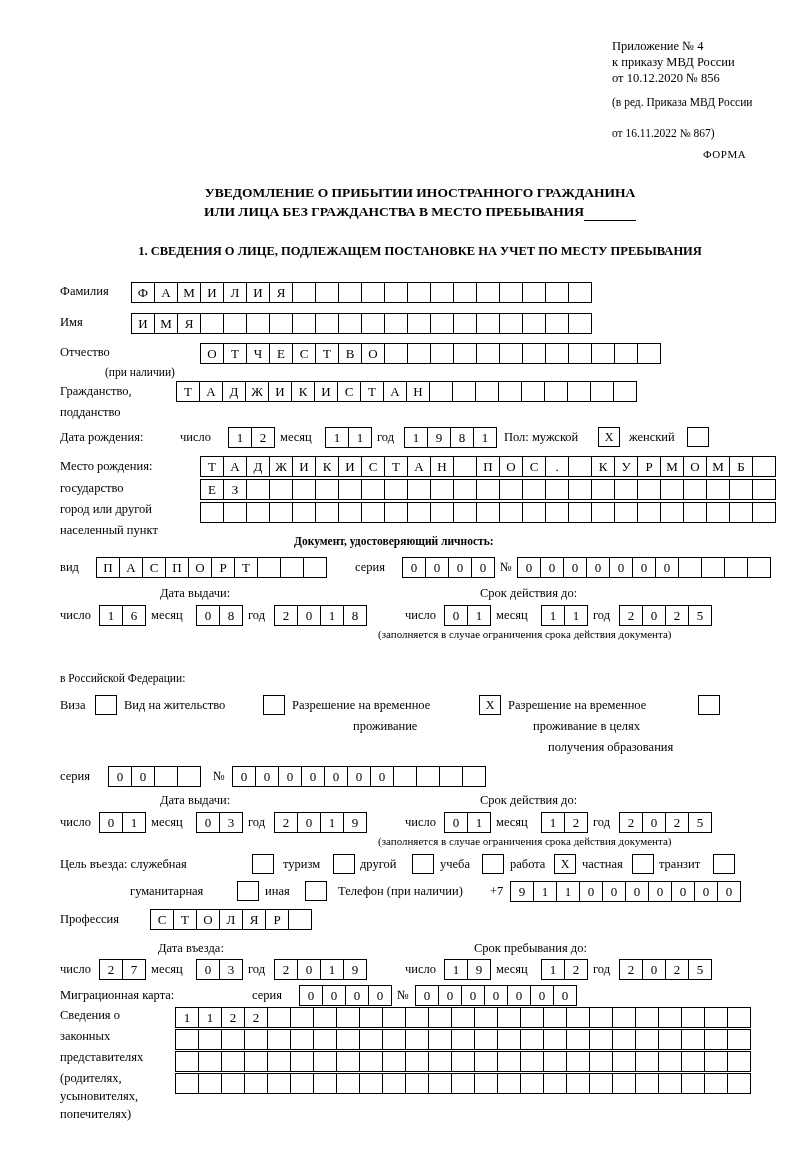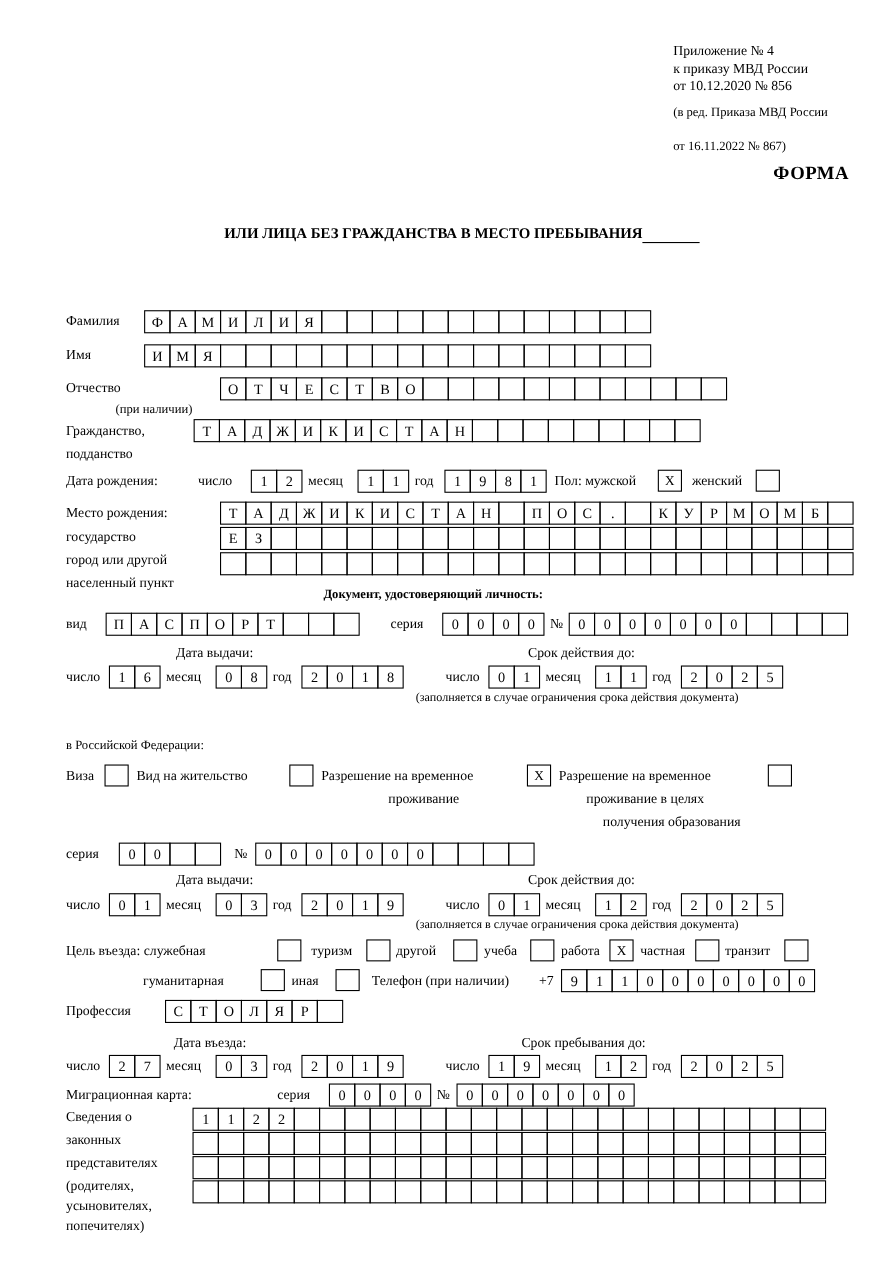--- a/index.html
+++ b/index.html
@@ -1,20 +1,20 @@
 <!DOCTYPE html>
 <html><head>
 <meta charset="utf-8">
 <style>
   html,body{margin:0;padding:0;background:#fff;}
   body{width:800px;height:1163px;font-family:"Liberation Serif", serif;color:#000;position:relative;}
   .page{width:800px;height:1163px;position:relative;box-sizing:border-box;padding:0;}
   .hdr{position:absolute;left:612px;top:38px;font-size:12.5px;line-height:16px;}
   .hdr .small{font-size:11.5px;line-height:15px;margin-top:9px;}
-  .forma{position:absolute;left:703px;top:148px;font-weight:bold;font-size:17px;letter-spacing:.5px;}
+  .forma{position:absolute;left:703px;top:148px;font-weight:normal;font-size:11px;letter-spacing:.5px;}
   .title{position:absolute;left:140px;top:183px;width:560px;text-align:center;font-weight:bold;font-size:13.5px;line-height:19px;}
   .title .ul{display:inline-block;border-bottom:1px solid #000;width:52px;vertical-align:bottom;}
   .section{position:absolute;left:60px;top:244px;width:720px;text-align:center;font-weight:bold;font-size:12.5px;}
   .lbl{position:absolute;font-size:12.5px;white-space:nowrap;}
   .lbl.sm{font-size:11.5px;padding-left:45px;}
   .lbl.b{font-weight:bold;}
   .row{position:absolute;display:flex;}
   .cell{width:24px;height:21px;border:1px solid #000;box-sizing:border-box;margin-right:-1px;
         font-size:13px;line-height:19px;text-align:center;font-family:"Liberation Serif", serif;}
   .cell.w{width:22px;}
@@ -32,24 +32,25 @@
     <div>Приложение № 4</div>
     <div>к приказу МВД России</div>
     <div>от 10.12.2020 № 856</div>
     <div class="small">(в ред. Приказа МВД России</div>
     <div class="small" style="margin-top:16px">от 16.11.2022 № 867)</div>
   </div>
 
   <div class="forma">ФОРМА</div>
 
   <div class="title">
-    <br>
+    <span>УВЕДОМЛЕНИЕ О ПРИБЫТИИ ИНОСТРАННОГО ГРАЖДАНИНА</span><br>
     <span>ИЛИ ЛИЦА БЕЗ ГРАЖДАНСТВА В МЕСТО ПРЕБЫВАНИЯ</span><span class="ul"></span>
   </div>
 
+  <div class="section">1. СВЕДЕНИЯ О ЛИЦЕ, ПОДЛЕЖАЩЕМ ПОСТАНОВКЕ НА УЧЕТ ПО МЕСТУ ПРЕБЫВАНИЯ</div>
 
   <div class="lbl" style="left:60px;top:284px">Фамилия</div>
   <div class="row" id="r-surname" style="left:131px;top:282px">
       <div class="cell w" style="width: 24px;">Ф</div>
       <div class="cell w" style="width: 24px;">А</div>
       <div class="cell w" style="width: 24px;">М</div>
       <div class="cell w" style="width: 24px;">И</div>
       <div class="cell w" style="width: 24px;">Л</div>
       <div class="cell w" style="width: 24px;">И</div>
       <div class="cell w" style="width: 24px;">Я</div>

